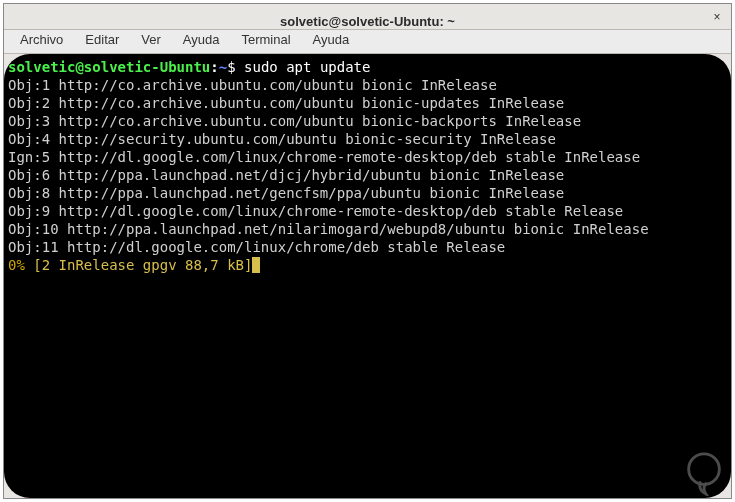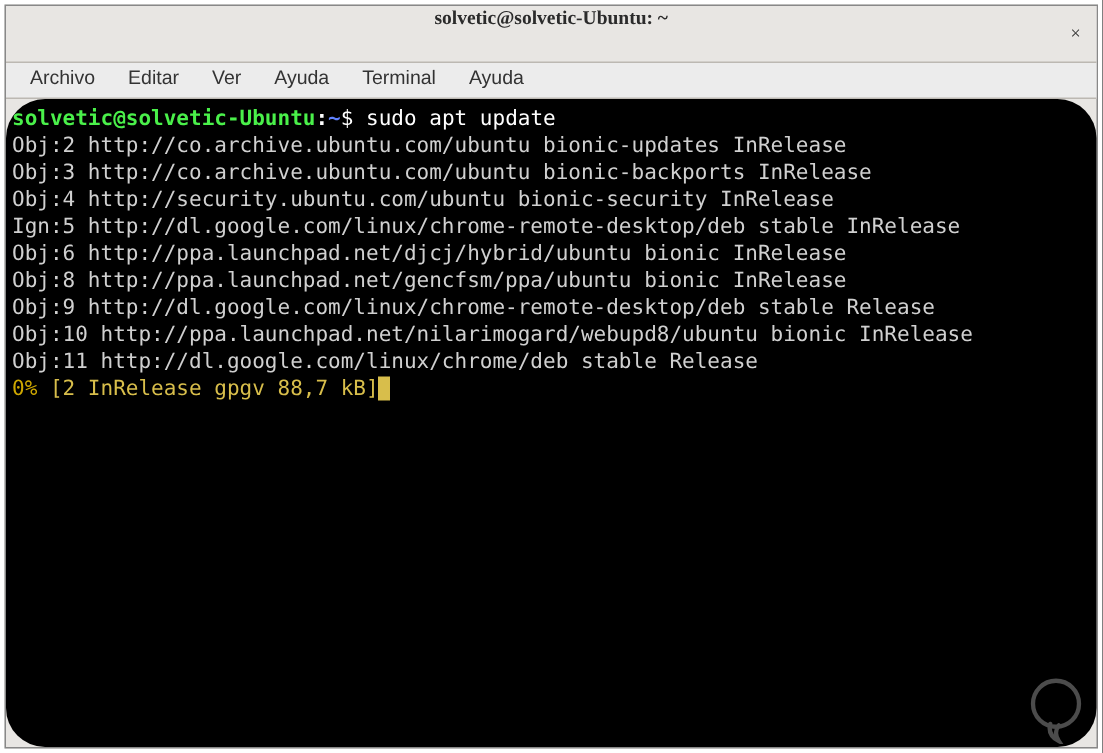--- a/index.html
+++ b/index.html
@@ -13,28 +13,27 @@
     }
     .window {
       position: absolute;
       left: 3px; top: 3px; right: 3px; bottom: 3px;
       border: 1px solid #888;
       background: #e8e6e3;
       display: flex;
       flex-direction: column;
     }
     .titlebar {
-      height: 38px;
+      height: 26px;
       background: #e8e6e3;
       display: flex;
-      align-items: flex-start;
+      align-items: flex-end;
       justify-content: center;
       position: relative;
       border-bottom: 1px solid #bcb8b2;
-      font-family: Liberation Serif, serif;
     }
     .titlebar-title {
       font-weight: bold;
       font-size: 13px;
       color: #2b2b2b;
     }
     .titlebar-close {
       position: absolute;
       right: 6px;
       top: 50%;
@@ -111,20 +110,21 @@
     <span class="menu-item">Ayuda</span>
     <span class="menu-item">Terminal</span>
     <span class="menu-item">Ayuda</span>
   </div>
 
   <div class="terminal">
     <div>
       <span class="prompt-user">solvetic@solvetic-Ubuntu</span><span class="prompt-sep">:</span><span class="prompt-path">~</span><span class="prompt-dollar">$</span>
       <span class="cmd">sudo apt update</span>
     </div>
+    <div class="out-line">Obj:1 http://co.archive.ubuntu.com/ubuntu bionic InRelease</div>
     <div class="out-line">Obj:2 http://co.archive.ubuntu.com/ubuntu bionic-updates InRelease</div>
     <div class="out-line">Obj:3 http://co.archive.ubuntu.com/ubuntu bionic-backports InRelease</div>
     <div class="out-line">Obj:4 http://security.ubuntu.com/ubuntu bionic-security InRelease</div>
     <div class="out-line">Ign:5 http://dl.google.com/linux/chrome-remote-desktop/deb stable InRelease</div>
     <div class="out-line">Obj:6 http://ppa.launchpad.net/djcj/hybrid/ubuntu bionic InRelease</div>
     <div class="out-line">Obj:8 http://ppa.launchpad.net/gencfsm/ppa/ubuntu bionic InRelease</div>
     <div class="out-line">Obj:9 http://dl.google.com/linux/chrome-remote-desktop/deb stable Release</div>
     <div class="out-line">Obj:10 http://ppa.launchpad.net/nilarimogard/webupd8/ubuntu bionic InRelease</div>
     <div class="out-line">Obj:11 http://dl.google.com/linux/chrome/deb stable Release</div>
     <div>

